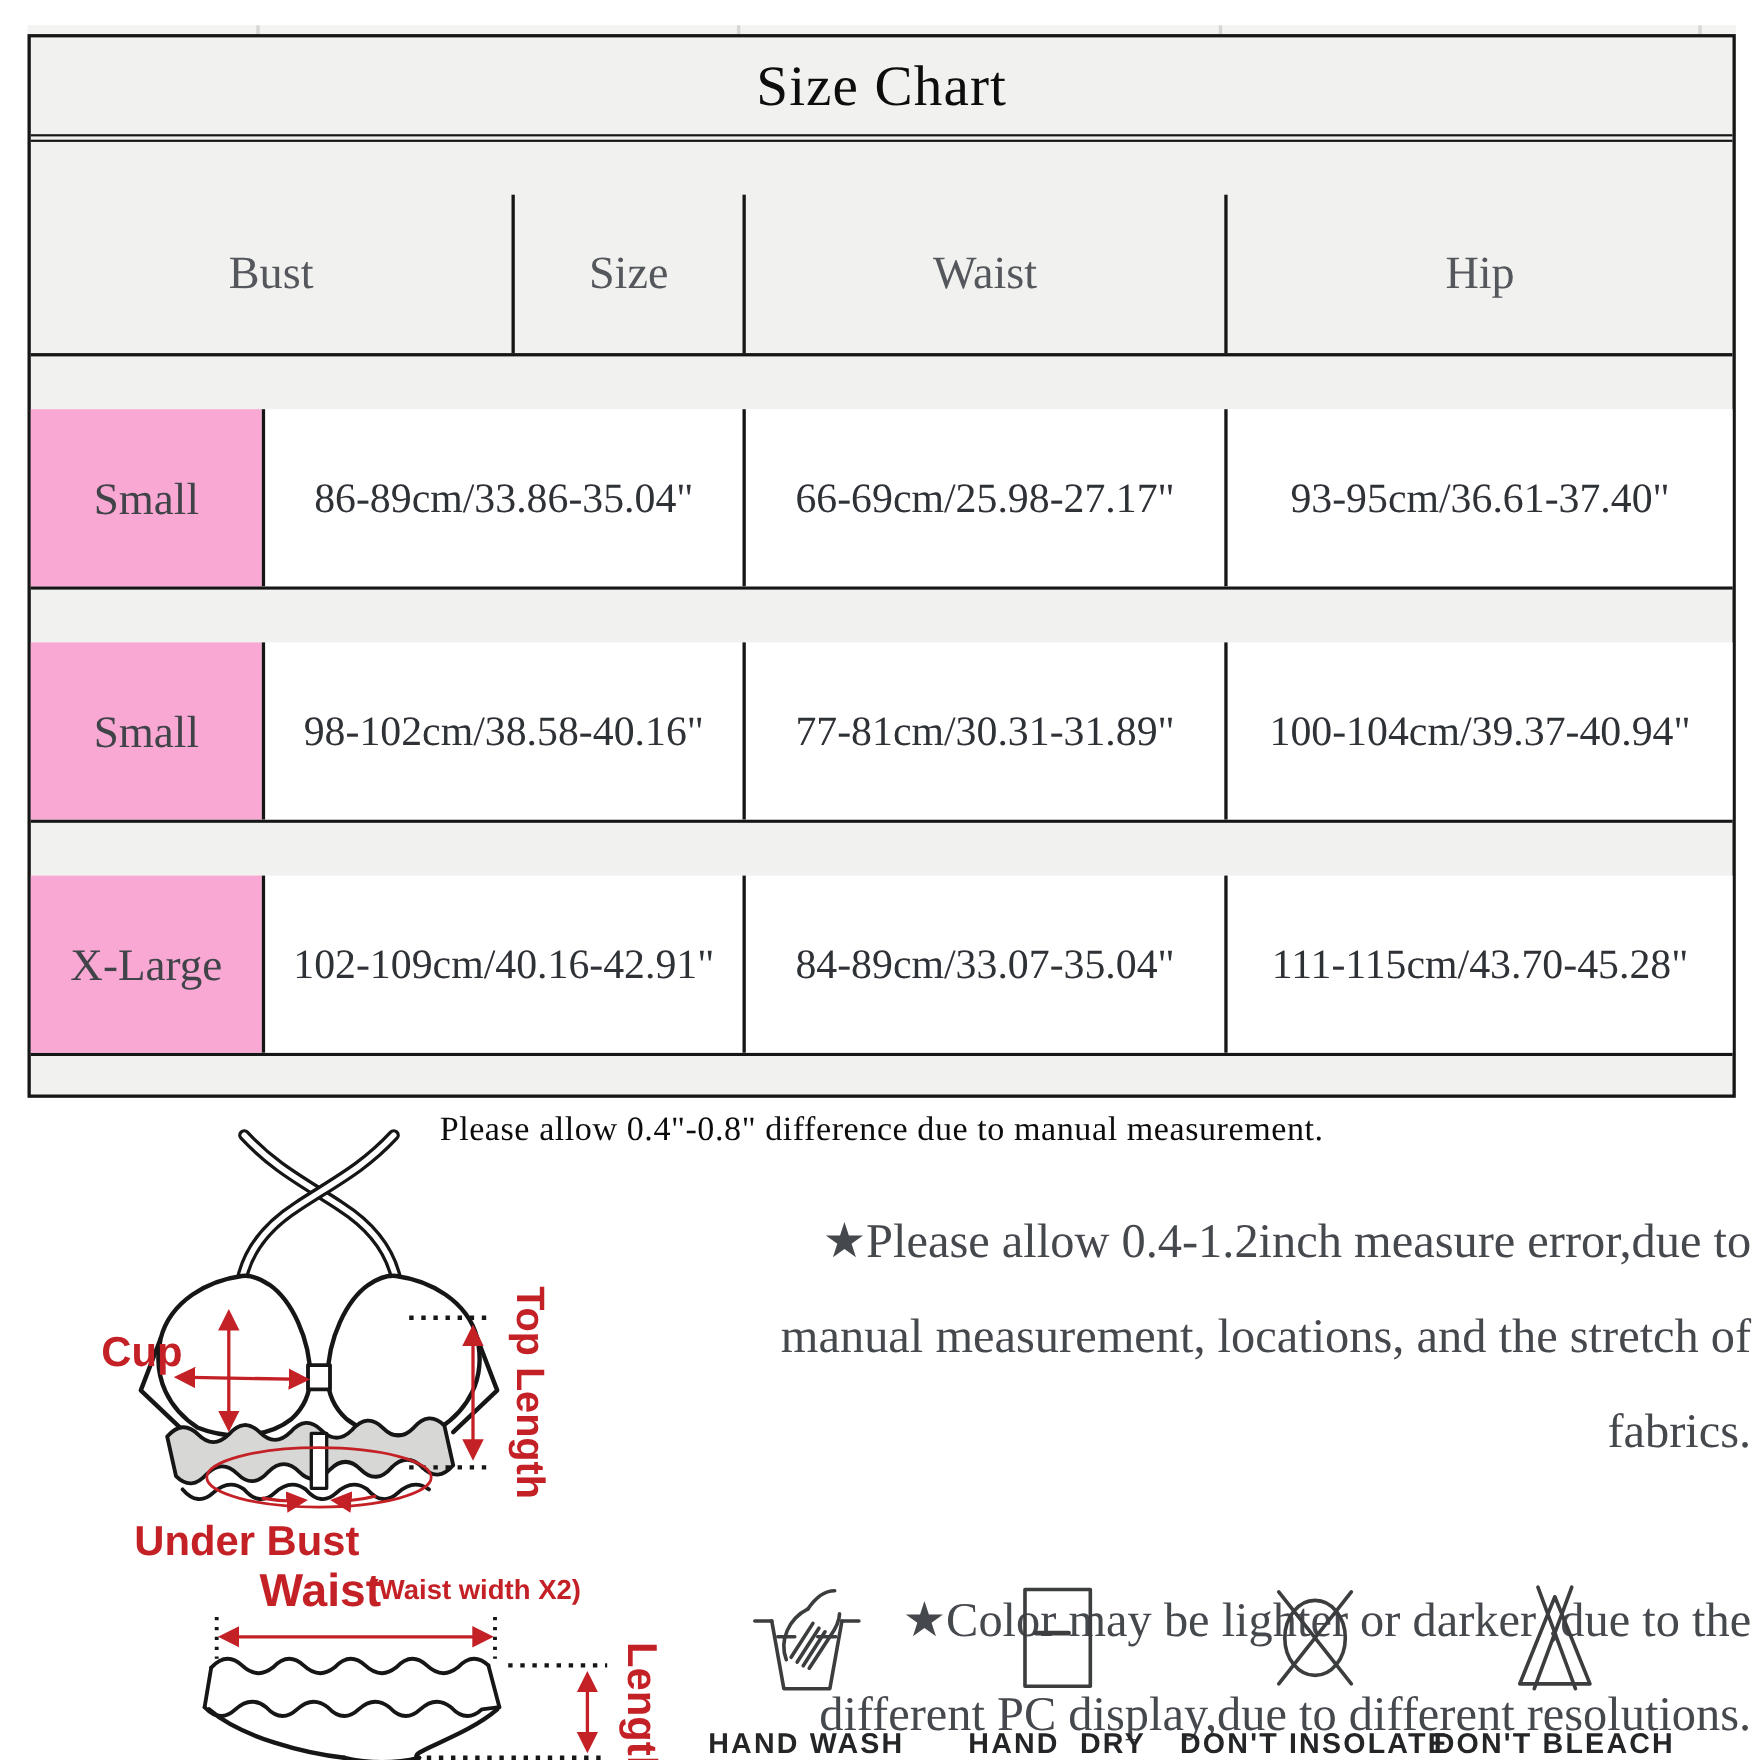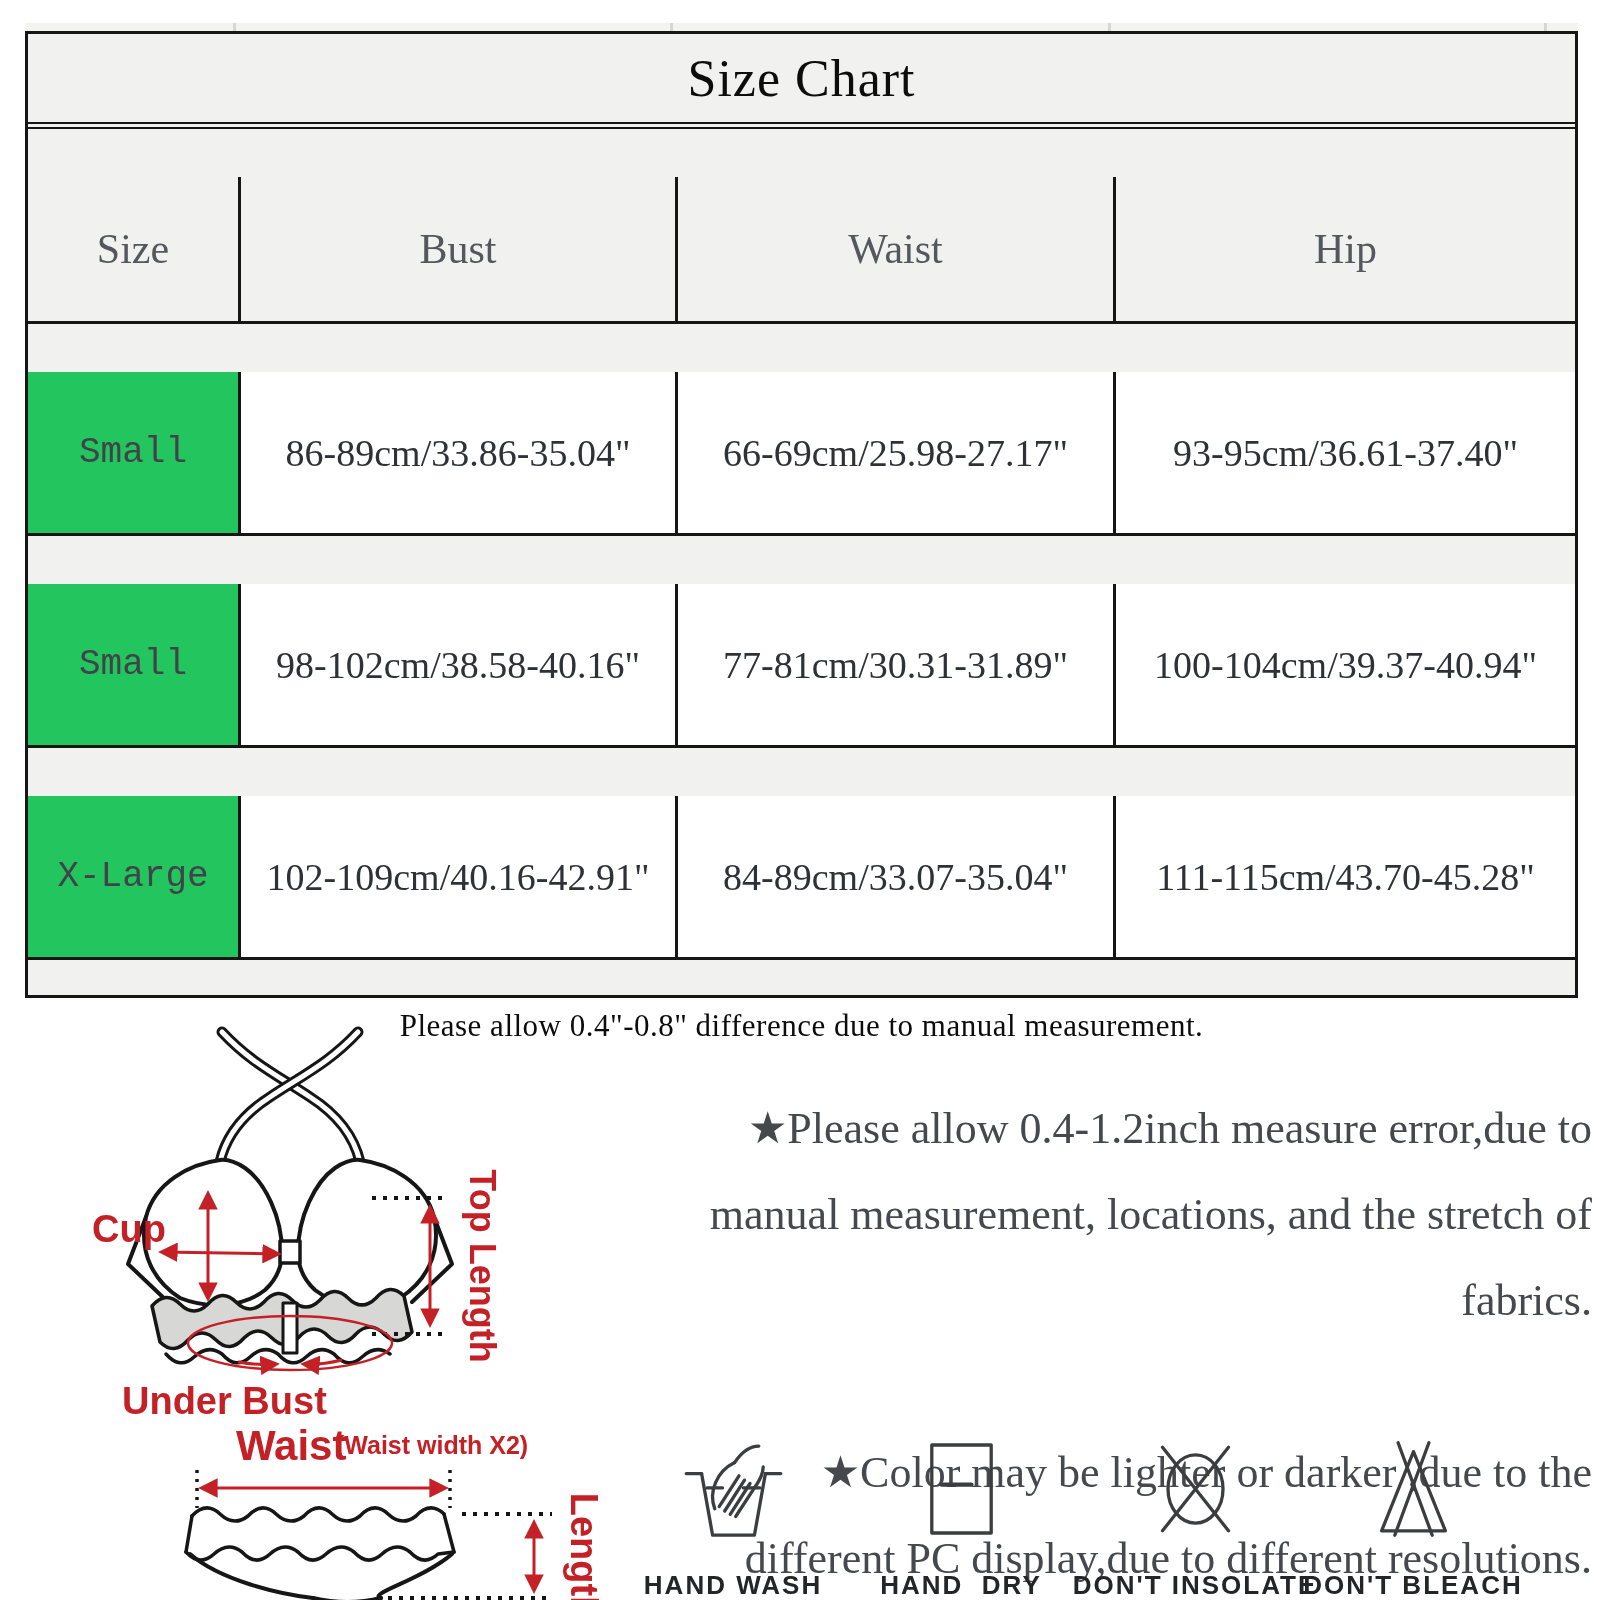--- a/index.html
+++ b/index.html
@@ -21,21 +21,21 @@
   .st-title{
     height:88px;flex:0 0 auto;display:flex;align-items:center;justify-content:center;
     border-bottom:7px double #161616;font-size:52px;color:#0d0d0d;letter-spacing:1px;
   }
   .st-header{display:flex;height:144px;flex:0 0 auto;border-bottom:3px solid #161616;}
   .st-row{display:flex;height:161px;flex:0 0 auto;border-bottom:3px solid #161616;}
   .st-c{display:flex;align-items:center;justify-content:center;box-sizing:border-box;text-align:center;}
   .st-c + .st-c{border-left:3px solid #161616;}
   .w0{width:210px;}.w1{width:437px;}.w2{width:438px;}.w3{flex:1;}
   .st-header .st-c{color:#54575c;font-size:42px;}
-  .size-cell{background:#22c55e;color:#404449;font-size:36px;font-family:Liberation Mono, monospace;}
+  .size-cell{background:#f9a8d4;color:#404449;font-size:41px;}
   .val-cell{background:#ffffff;color:#2e3136;font-size:38px;}
   .st-note{
     flex:1;display:flex;align-items:center;justify-content:center;
     font-size:31px;color:#0c0c0c;letter-spacing:0.5px;
   }
 
   
   .disclaimers{
     position:absolute;left:592px;top:1000px;width:1000px;
     font-size:44px;line-height:86px;color:#45484d;white-space:pre-line;
@@ -71,22 +71,22 @@
   <div class="ghost-tick" style="left:208px"></div>
   <div class="ghost-tick" style="left:645px"></div>
   <div class="ghost-tick" style="left:1083px"></div>
   <div class="ghost-tick" style="left:1519px"></div>
 </div>
 
 <div class="size-table">
   <div class="st-title">Size Chart</div>
 
   <div class="st-header">
+    <div class="st-c w1">Bust</div>
     <div class="st-c w0">Size</div>
-    <div class="st-c w1">Bust</div>
     <div class="st-c w2">Waist</div>
     <div class="st-c w3">Hip</div>
   </div>
 
   <div class="st-row">
     <div class="st-c w0 size-cell">Small</div>
     <div class="st-c w1 val-cell">86-89cm/33.86-35.04"</div>
     <div class="st-c w2 val-cell">66-69cm/25.98-27.17"</div>
     <div class="st-c w3 val-cell">93-95cm/36.61-37.40"</div>
   </div>

